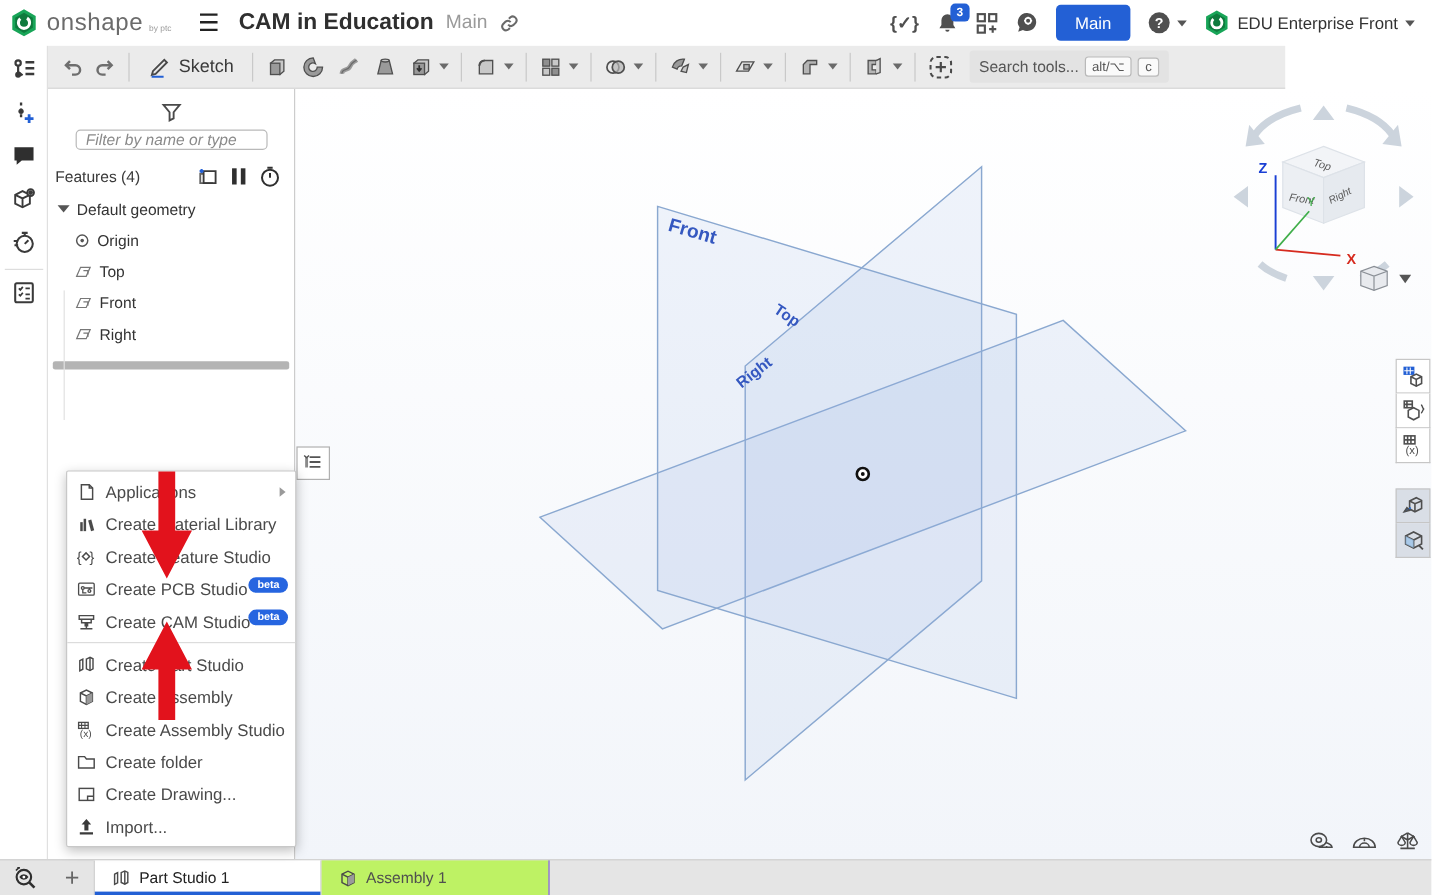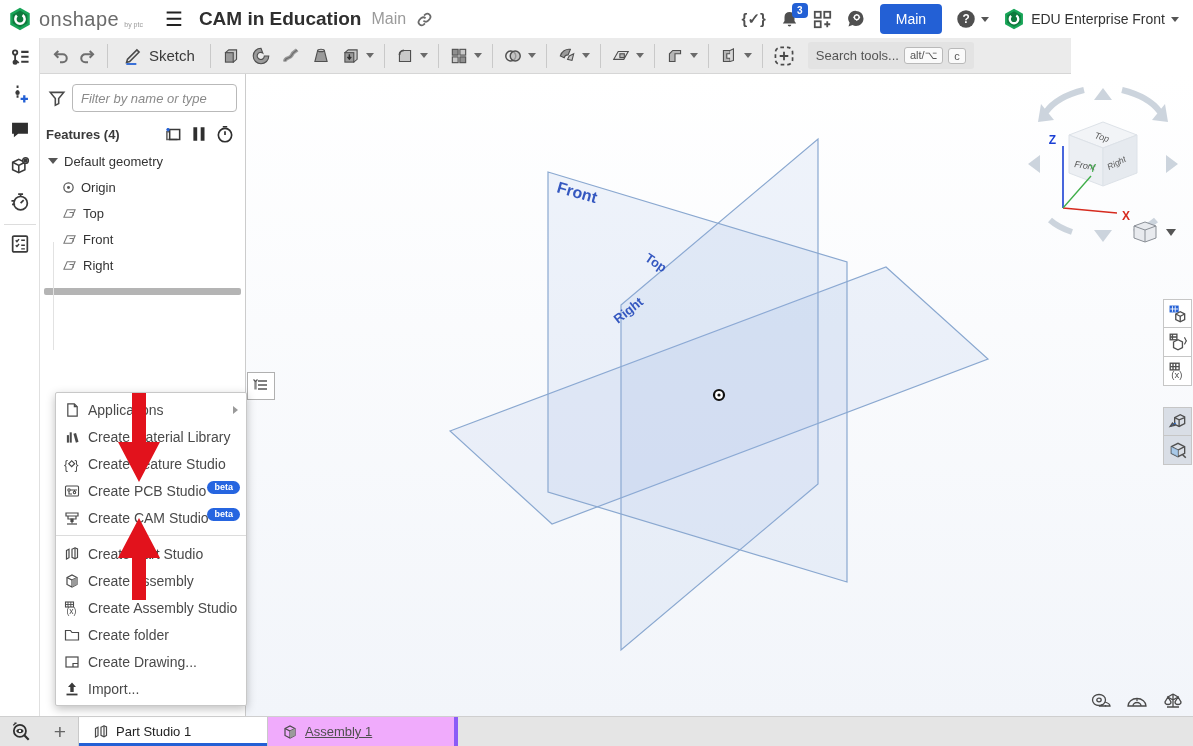--- a/index.html
+++ b/index.html
@@ -34,26 +34,26 @@
                   font-size:13px; color:#555; cursor:text; }
   kbd { font-size:11px; color:#555; background:#fafafa; border:1px solid #b9b9b9; border-radius:3px; padding:1px 5px; font-family:"Liberation Sans",sans-serif;}
 
   
   .left-rail { position:absolute; left:0; top:38px; width:40px; height:678px; background:#fff; border-right:1px solid #e0e0e0; z-index:21; }
   .rail-btn { position:absolute; left:8px; width:24px; height:24px; cursor:pointer; display:flex; align-items:center; justify-content:center;}
   .rail-div { position:absolute; left:4px; width:32px; height:1px; background:#ddd; }
 
   
   .features-panel { position:absolute; left:40px; top:74px; width:206px; height:642px; background:#fff; border-right:1px solid #ccc; z-index:15; }
-  .filter-row { display:flex; align-items:center; gap:6px; padding:10px 8px 6px 8px; }
+  .filter-row { display:flex; align-items:center; gap:6px; padding:10px 8px 6px 8px;flex-direction:column; }
   .filter-input { flex:1; height:28px; border:1px solid #b9b9b9; border-radius:4px; padding:0 8px; font-size:13px; font-style:italic; color:#555;
                   font-family:"Liberation Sans",sans-serif; outline:none; width:160px;}
   .filter-input::placeholder { color:#8a8a8a; font-style:italic; }
   .feat-header { display:flex; align-items:center; padding:6px 10px 4px 4px; gap:8px;}
-  .feat-title { font-size:13px; font-weight:bold; color:#3a3a3a; flex:1; padding-left:2px;}
+  .feat-title { font-size:13px; font-weight:normal; color:#3a3a3a; flex:1; padding-left:2px;}
   .tree { font-size:13px; color:#333; }
   .tree-row { display:flex; align-items:center; gap:6px; height:26px; padding-left:8px; cursor:pointer;}
   .tree-child { padding-left:22px; position:relative;}
   .tree-guide { position:absolute; left:13px; top:168px; width:1px; height:108px; background:#e2e2e2;}
   .chev { width:0; height:0; border-left:5px solid transparent; border-right:5px solid transparent; border-top:6px solid #555; }
   .rollback { margin:10px 4px 0 4px; height:7px; background:#b4b4b4; border-radius:2px; }
 
   
   .ctx-menu { position:absolute; left:55px; top:392px; width:192px; background:#fff; border:1px solid #c8c8c8; border-radius:2px;
               box-shadow:0 3px 10px rgba(0,0,0,.25); padding:3px 0; z-index:40; }
@@ -77,21 +77,21 @@
   .measure-row > div { cursor:pointer; }
 
   
   .tabbar { position:absolute; left:0; top:716px; width:1193px; height:30px; background:#e5e5e5; border-top:1px solid #cfcfcf;
             display:flex; align-items:stretch; z-index:25;}
   .tab-search { width:42px; display:flex; align-items:center; justify-content:center; cursor:pointer; }
   .tab-plus { width:36px; display:flex; align-items:center; justify-content:center; font-size:21px; color:#666; cursor:pointer; }
   .tab { display:flex; align-items:center; gap:7px; font-size:13px; padding:0 14px; min-width:190px; cursor:pointer; position:relative; }
   .tab.active { background:#fff; color:#222; border-left:1px solid #c9c9c9; border-right:1px solid #c9c9c9; }
   .tab.active::after { content:""; position:absolute; left:0; right:0; bottom:0; height:3px; background:#2360d5; }
-  .tab.inactive { background:#f0abfc; color:#4f4f4f; border-right:4px solid #8b5cf6;text-decoration:underline; }
+  .tab.inactive { background:#bef264; color:#4f4f4f; border-right:1px solid #8b5cf6; }
 
   
   .annot { position:absolute; left:108px; top:385px; z-index:60; pointer-events:none; }
 </style>
 </head>
 <body>
 
 <div class="header">
   <div class="logo-wrap">
     <svg width="24" height="24" viewBox="0 0 16 16">

